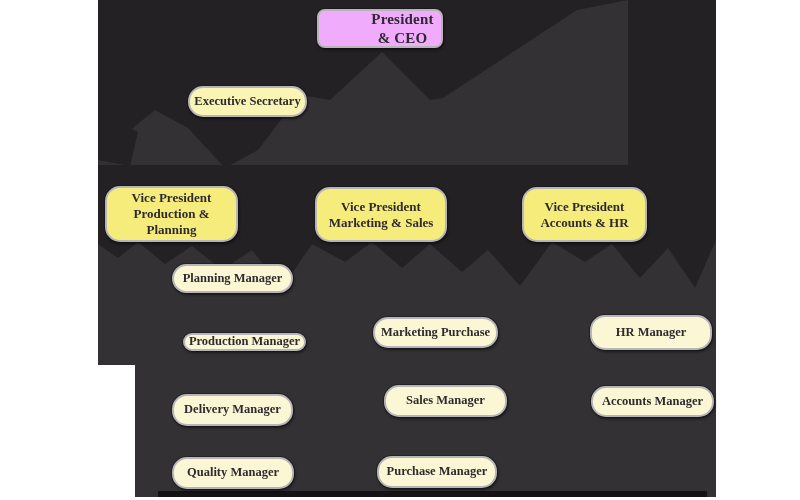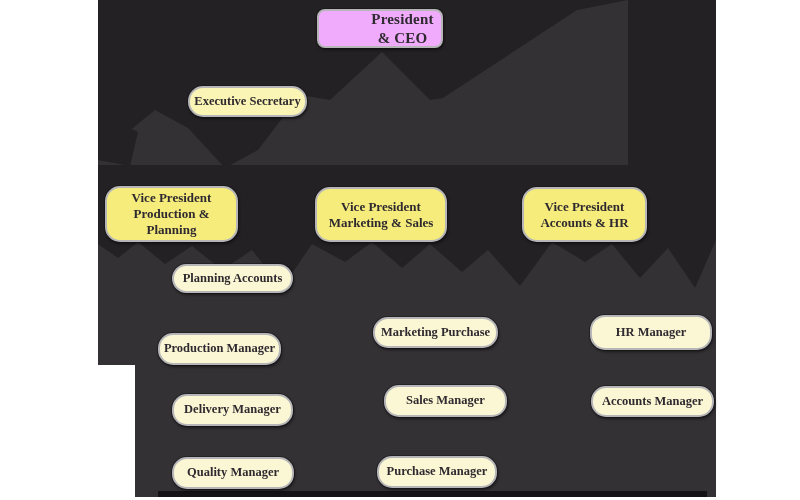--- a/index.html
+++ b/index.html
@@ -60,21 +60,21 @@
     font-size: 12.5px;
   }
 
   
   .pos-president    { left: 317px; top: 9px;   width: 126px; height: 39px; }
   .pos-secretary    { left: 188px; top: 86px;  width: 119px; height: 31px; }
   .pos-vp1          { left: 105px; top: 186px; width: 133px; height: 56px; }
   .pos-vp2          { left: 315px; top: 187px; width: 132px; height: 55px; }
   .pos-vp3          { left: 522px; top: 187px; width: 125px; height: 55px; }
   .pos-m-planning   { left: 172px; top: 264px; width: 121px; height: 29px; }
-  .pos-m-production { left: 158px; top: 333px; width: 123px; height: 32px; }
+  .pos-m-production { left: 183px; top: 333px; width: 123px; height: 18px; }
   .pos-m-delivery   { left: 172px; top: 394px; width: 121px; height: 32px; }
   .pos-m-quality    { left: 172px; top: 457px; width: 122px; height: 32px; }
   .pos-m-marketing  { left: 373px; top: 317px; width: 125px; height: 31px; }
   .pos-m-sales      { left: 384px; top: 385px; width: 123px; height: 32px; }
   .pos-m-purchase   { left: 377px; top: 456px; width: 120px; height: 32px; }
   .pos-m-hr         { left: 590px; top: 315px; width: 122px; height: 35px; }
   .pos-m-accounts   { left: 591px; top: 386px; width: 123px; height: 31px; }
 </style>
 </head>
 <body>
@@ -111,21 +111,21 @@
   <div class="node vp pos-vp2">
     <span>Vice President</span>
     <span>Marketing &amp; Sales</span>
   </div>
   <div class="node vp pos-vp3">
     <span>Vice President</span>
     <span>Accounts &amp; HR</span>
   </div>
 
   <div class="node mgr pos-m-planning">
-    <span>Planning  Accounts</span>
+    <span>Planning  Manager</span>
   </div>
   <div class="node mgr pos-m-production">
     <span>Production Manager</span>
   </div>
   <div class="node mgr pos-m-delivery">
     <span>Delivery Manager</span>
   </div>
   <div class="node mgr pos-m-quality">
     <span>Quality Manager</span>
   </div>

